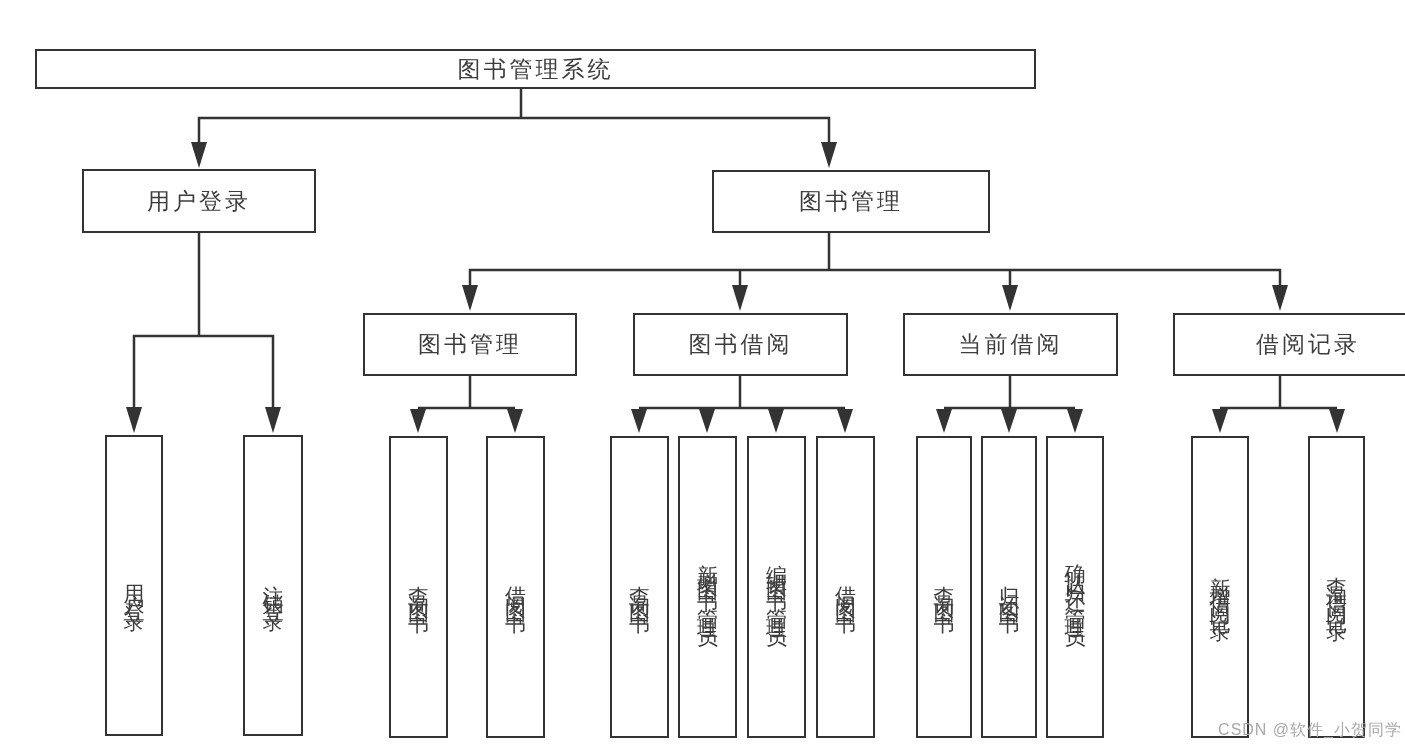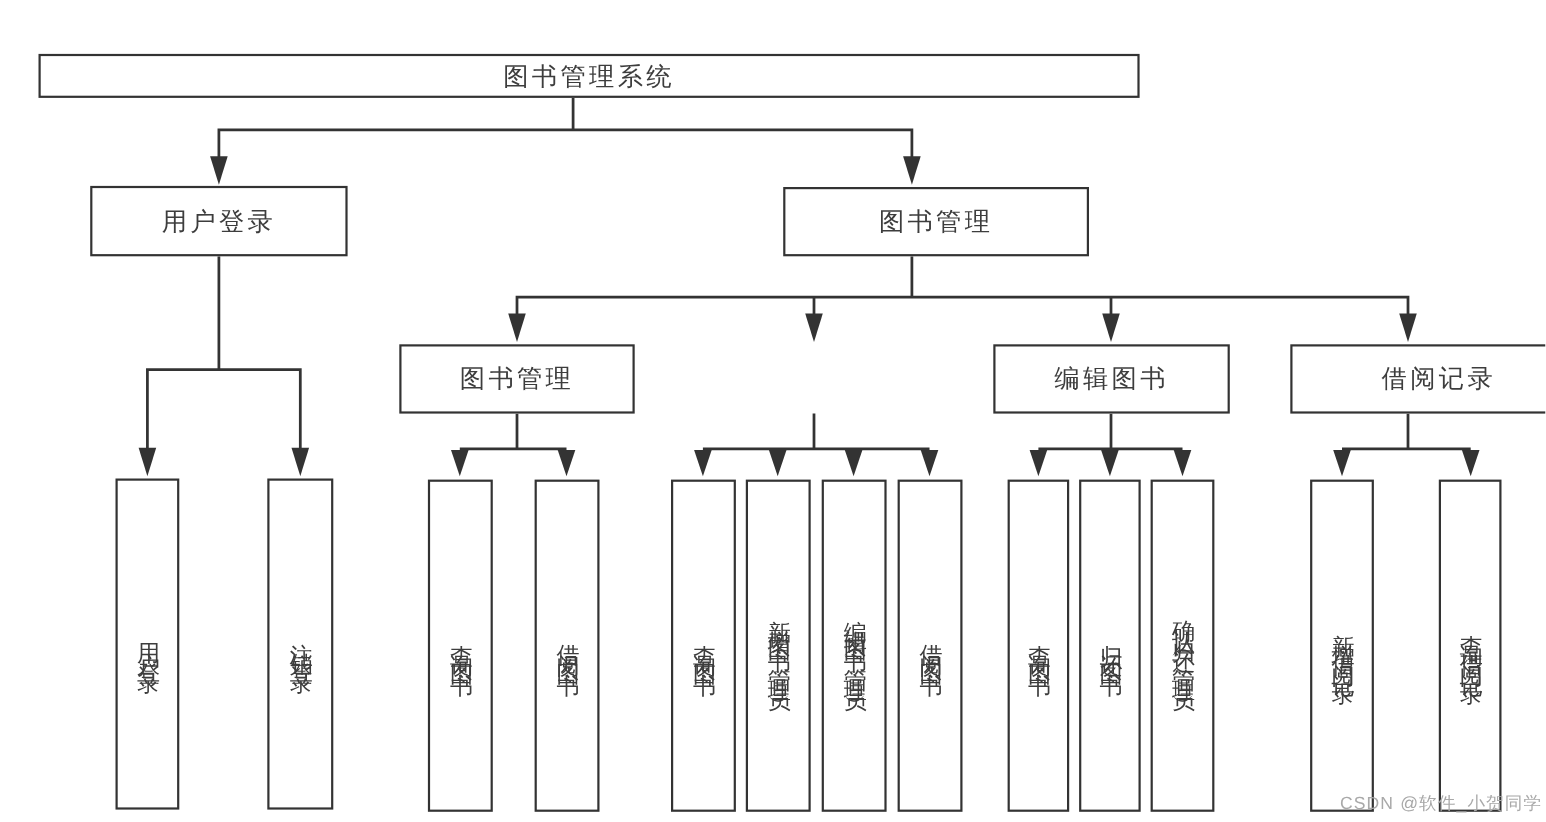--- a/index.html
+++ b/index.html
@@ -86,21 +86,22 @@
       <polygon points="1329,409 1345,409 1337,433"></polygon>
     </g>
   </svg>
 
   <div class="box" style="left:35px;top:13px;width:1001px;height:40px;margin-top:36px;">图书管理系统</div>
 
   <div class="box" style="left:82px;top:169px;width:234px;height:64px;">用户登录</div>
   <div class="box" style="left:712px;top:170px;width:278px;height:63px;">图书管理</div>
 
   <div class="box" style="left:363px;top:313px;width:214px;height:63px;">图书管理</div>
-  <div class="box" style="left:903px;top:313px;width:215px;height:63px;">编辑图书</div>
+  <div class="box" style="left:633px;top:313px;width:215px;height:63px;">图书借阅</div>
+  <div class="box" style="left:903px;top:313px;width:215px;height:63px;">当前借阅</div>
   <div class="box" style="left:1173px;top:313px;width:257px;height:63px;padding-left:13px;">借阅记录</div>
 
   <div class="box vbox" style="left:105px;top:435px;width:58px;height:301px;">用户登录</div>
   <div class="box vbox" style="left:243px;top:435px;width:60px;height:301px;">注销登录</div>
 
   <div class="box vbox" style="left:389px;top:436px;width:59px;height:302px;">查询图书</div>
   <div class="box vbox" style="left:486px;top:436px;width:59px;height:302px;">借阅图书</div>
 
   <div class="box vbox" style="left:610px;top:436px;width:59px;height:302px;">查询图书</div>
   <div class="box vbox" style="left:678px;top:436px;width:59px;height:302px;">新增图书（管理员）</div>

